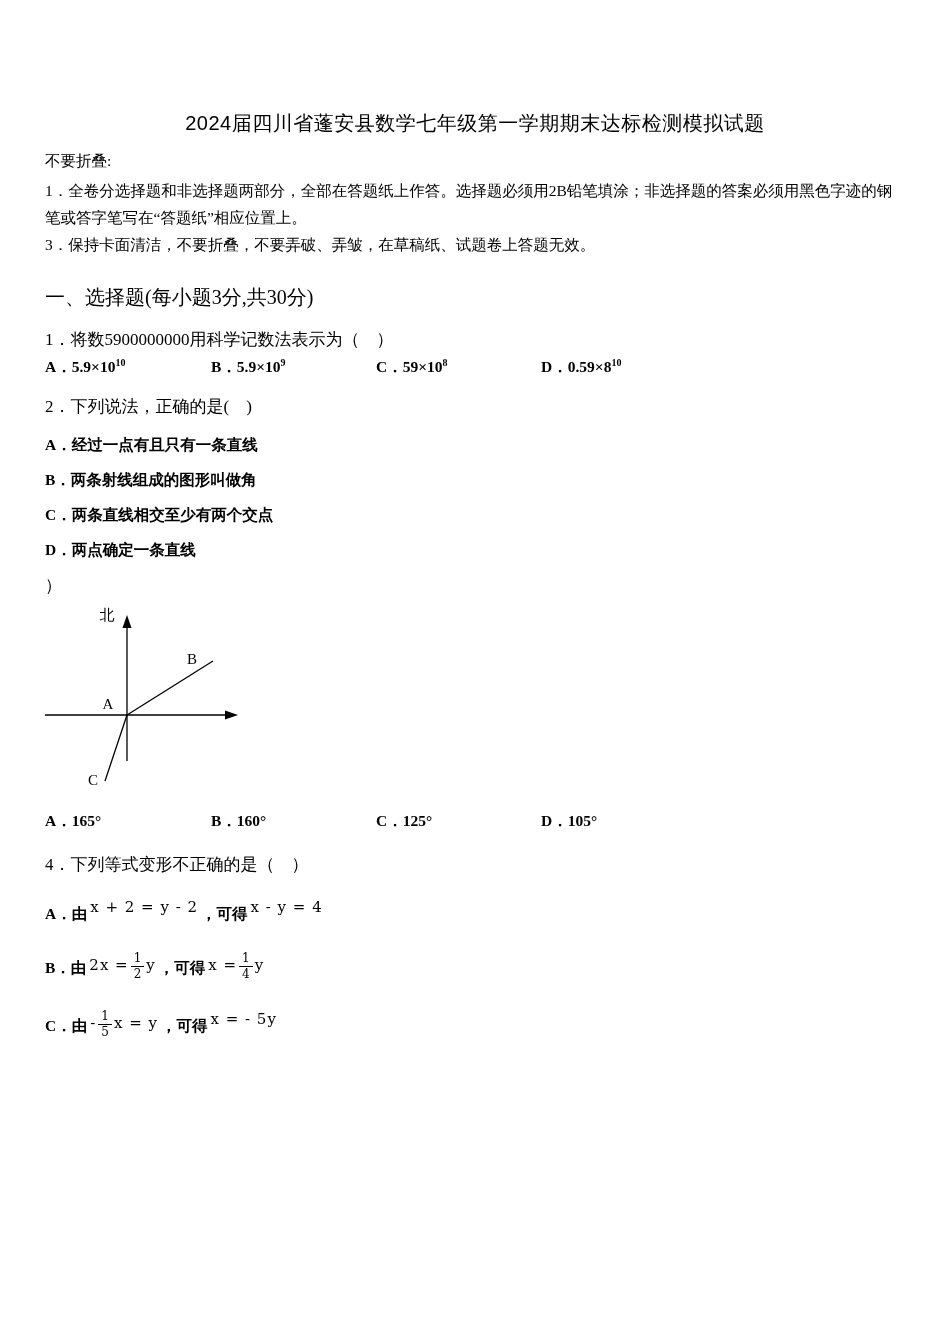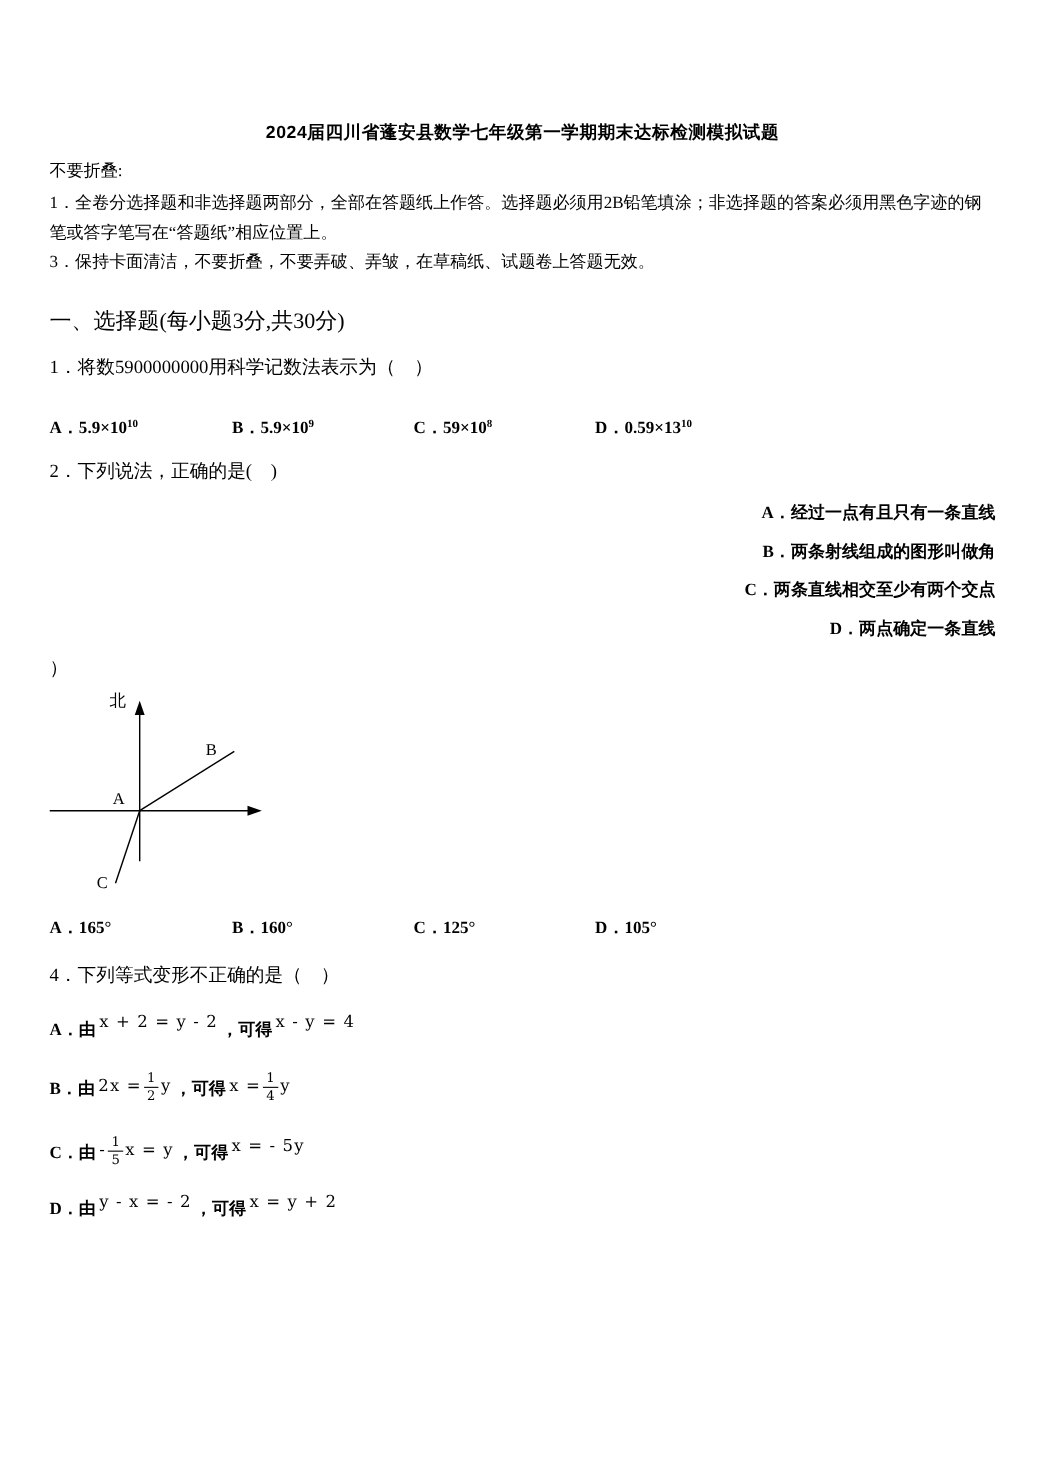--- a/index.html
+++ b/index.html
@@ -6,38 +6,38 @@
   html,body { background:#ffffff; }
   body {
     width:950px; height:1344px; overflow:hidden;
     font-family:"Liberation Serif","DejaVu Serif",serif;
     color:#000;
   }
   .page { padding:110px 45px 0 45px; }
 
   .title {
     font-family:"Liberation Sans","DejaVu Sans",sans-serif;
-    font-size:16px; font-weight:700; text-align:center;
+    font-size:20px; font-weight:400; text-align:center;
     margin-bottom:14px; letter-spacing:0.5px;
   }
 
   .notice-heading { font-size:15.5px; margin-bottom:5px; }
   .body-line { font-size:15.5px; line-height:27px; }
 
   .section-heading { font-size:20px; font-weight:400; margin-top:26px; }
 
   .q-stem { font-size:17px; margin-top:16px; line-height:26px; }
 
   .options-grid {
     display:grid; grid-template-columns:166px 165px 165px 1fr;
-    font-size:15.5px; font-weight:700; margin-top:32px;
+    font-size:15.5px; font-weight:700; margin-top:4px;
   }
   .options-grid sup { font-size:10px; }
 
-  .q2-option { font-size:15.5px; font-weight:600; line-height:34px; margin-top:1px;text-align:right; }
+  .q2-option { font-size:15.5px; font-weight:600; line-height:34px; margin-top:1px; }
   .q2-block { margin-top:8px; }
 
   .figure-wrap { margin-top:4px; }
   .figure-wrap svg { display:block; }
   .fig-label { font-size:15px; font-family:"Liberation Serif","DejaVu Serif",serif; }
 
   .q4-row { font-size:15.5px; font-weight:600; margin-top:26px; }
   .q4-row.tall { margin-top:30px; }
   .math {
     font-family:"DejaVu Serif",serif; font-weight:400;
@@ -66,21 +66,21 @@
   </div>
 
   <div class="section-heading">一、选择题(每小题3分,共30分)</div>
 
   <div>
     <div class="q-stem">1．将数5900000000用科学记数法表示为（　）</div>
     <div class="options-grid">
       <span><span>A．</span><span>5.9×10</span><sup>10</sup></span>
       <span><span>B．</span><span>5.9×10</span><sup>9</sup></span>
       <span><span>C．</span><span>59×10</span><sup>8</sup></span>
-      <span><span>D．</span><span>0.59×13</span><sup>10</sup></span>
+      <span><span>D．</span><span>0.59×8</span><sup>10</sup></span>
     </div>
   </div>
 
   <div>
     <div class="q-stem">2．下列说法，正确的是(　)</div>
     <div class="q2-block">
       <div class="q2-option">A．经过一点有且只有一条直线</div>
       <div class="q2-option">B．两条射线组成的图形叫做角</div>
       <div class="q2-option">C．两条直线相交至少有两个交点</div>
       <div class="q2-option">D．两点确定一条直线</div>
@@ -125,18 +125,15 @@
     </div>
 
     <div class="q4-row tall">
       <span>B．</span><span>由</span><span class="math with-frac"><span>2x =</span><span class="frac"><span class="num">1</span><span class="den">2</span></span><span>y</span></span><span>，可得</span><span class="math with-frac"><span>x =</span><span class="frac"><span class="num">1</span><span class="den">4</span></span><span>y</span></span>
     </div>
 
     <div class="q4-row tall">
       <span>C．</span><span>由</span><span class="math with-frac"><span>-</span><span class="frac"><span class="num">1</span><span class="den">5</span></span><span>x = y</span></span><span>，可得</span><span class="math">x = - 5y</span>
     </div>
 
-    <div class="q4-row">
-      <span>D．</span><span>由</span><span class="math">y - x = - 2</span><span>，可得</span><span class="math">x = y + 2</span>
-    </div>
   </div>
 
 </div>
 
 </body></html>

